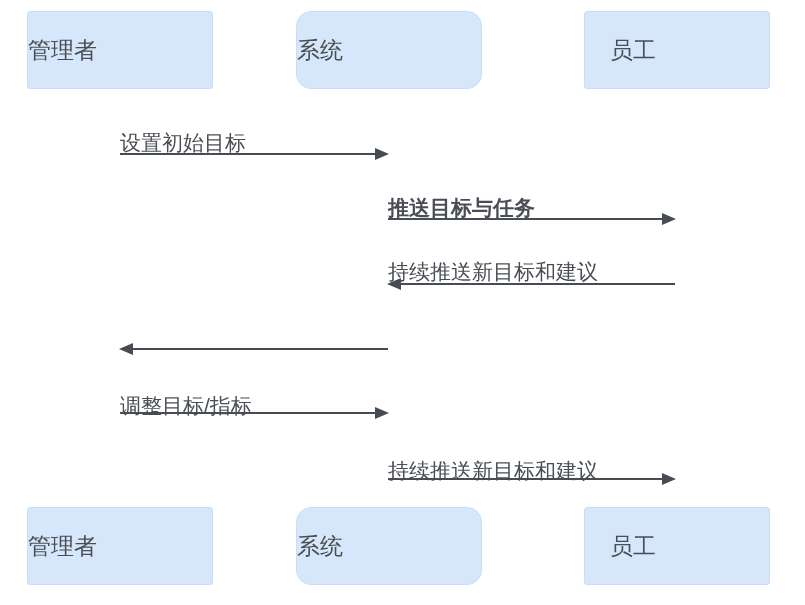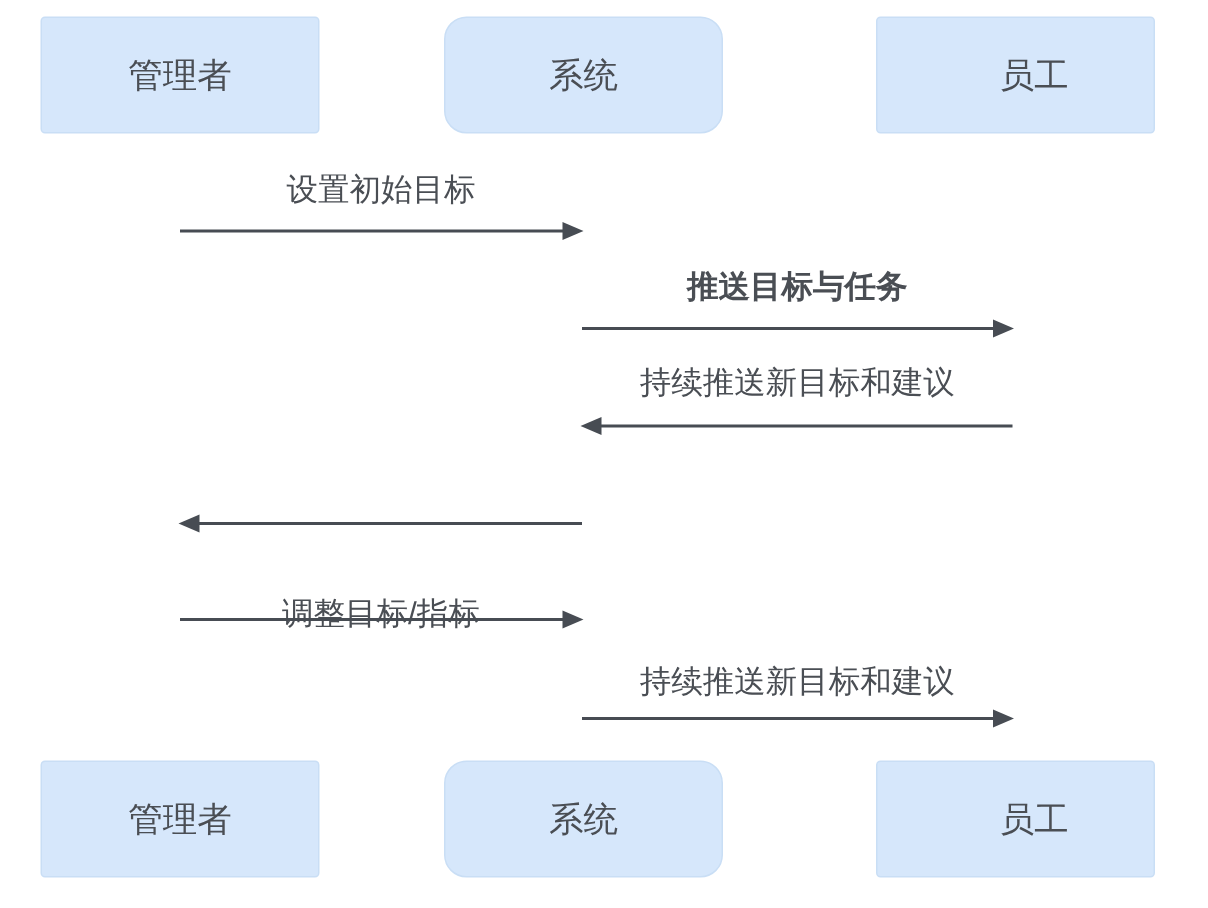--- a/index.html
+++ b/index.html
@@ -26,38 +26,38 @@
   
   .actor {
     position: absolute;
     width: 186px;
     height: 78px;
     background: var(--actor-fill);
     border: 1px solid var(--actor-border);
     border-radius: 3px;
     display: flex;
     align-items: center;
-    justify-content: center;
+    justify-content: flex-start;
     font-size: 23px;
     color: var(--text);
   }
   .row-top    { top: 11px; }
   .row-bottom { top: 507px; }
   .col-a { left: 27px; }
   .col-b { left: 296px; border-radius: 15px; }
   .col-c { left: 584px; padding-left: 25px; }
 
   
   .msg-label {
     position: absolute;
-    text-align: center;
     font-size: 21px;
     line-height: 26px;
     color: var(--text);
     white-space: nowrap;
+    margin-top: 16px;
   }
   .arrow {
     position: absolute;
     height: 12px;
   }
   .arrow .shaft {
     position: absolute;
     top: 5px;
     left: 0;
     right: 6px;
@@ -87,21 +87,21 @@
   .lane-bc { left: 388px; width: 287px; }
 
   .label-1 { top: 114px; }
   .arrow-1 { top: 148px; }
   .label-2 { top: 179px; font-weight: bold; }
   .arrow-2 { top: 213px; }
   .label-3 { top: 243px; }
   .arrow-3 { top: 278px; }
   .label-4 { top: 312px; }
   .arrow-4 { top: 343px; }
-  .label-5 { top: 397px; }
+  .label-5 { top: 377px; }
   .arrow-5 { top: 407px; }
   .label-6 { top: 442px; }
   .arrow-6 { top: 473px; }
 </style>
 </head>
 <body>
 
 <div class="canvas">
 
   <div class="actor row-top col-a">

